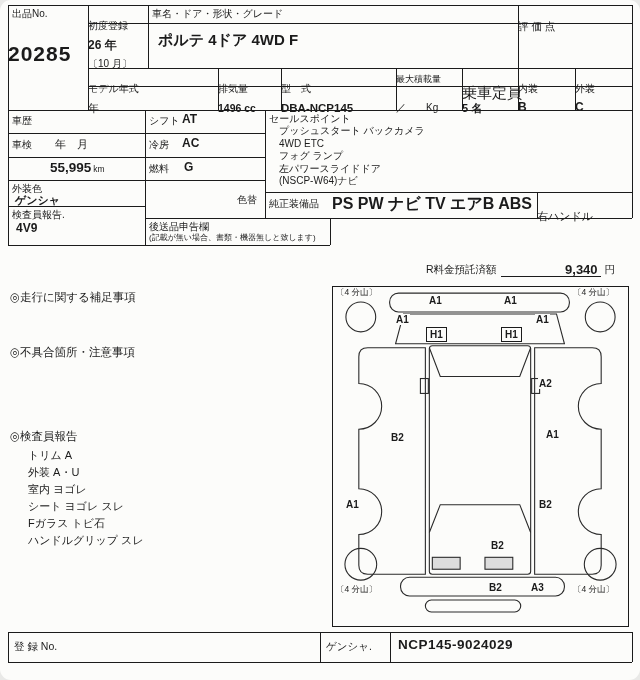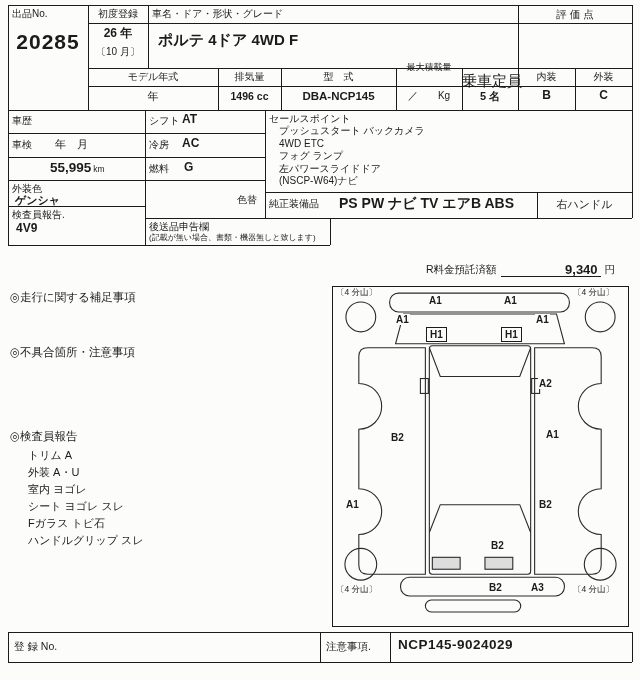--- a/index.html
+++ b/index.html
@@ -1,23 +1,24 @@
 <!DOCTYPE html>
 <html><head>
 <meta charset="utf-8">
 <style>
   * { margin:0; padding:0; box-sizing:border-box; }
   html,body { background:#e9e9e7; }
   .sheet {
     position:relative; width:640px; height:680px; background:#fcfcfa;
     color:#1b1b1b; font-family:"Liberation Sans","DejaVu Sans",sans-serif;
     overflow:hidden;
+    border-radius:11px;
   }
   .t { position:absolute; white-space:nowrap; line-height:1.15; }
-  .c { text-align:center; }
+  .c { text-align:left;margin-top:12px; }
   .b { font-weight:700; }
   .grid { position:absolute; left:0; top:0; }
   .diagram { position:absolute; left:332px; top:286px; width:297px; height:341px; border:1px solid #1b1b1b; }
   .carsvg { position:absolute; left:0; top:0; }
   .mark { position:absolute; font-size:10px; font-weight:700; line-height:11px; background:#fcfcfa; padding:0 1px; }
   .mark.boxed { border:1px solid #1b1b1b; padding:1px 3px; }
   .tire { position:absolute; font-size:8.5px; line-height:10px; }
   .feerow { position:absolute; display:flex; align-items:flex-end; gap:4px; font-size:10.5px; }
   .uline { display:inline-block; border-bottom:1px solid #1b1b1b; height:14px; }
   .uline.amt { width:100px; text-align:right; padding-right:3px; font-size:13px; font-weight:700; line-height:14px; }
@@ -100,21 +101,21 @@
   <div class="t" style="left:269px;top:113px;font-size:10px">セールスポイント</div>
   <div class="splines" style="position:absolute;left:279px;top:125px">
     <div>プッシュスタート バックカメラ</div>
     <div>4WD ETC</div>
     <div>フォグ ランプ</div>
     <div>左パワースライドドア</div>
     <div>(NSCP-W64)ナビ</div>
   </div>
 
   <div class="t" style="left:269px;top:198px;font-size:10px">純正装備品</div>
-  <div class="t b" style="left:339px;top:195px;font-size:14px">PS PW ナビ TV エアB ABS</div>
+  <div class="t b" style="left:332px;top:195px;font-size:16px">PS PW ナビ TV エアB ABS</div>
   <div class="t c" style="left:537px;top:198px;width:95px;font-size:11px">右ハンドル</div>
 
   <div class="feerow" style="left:426px;top:263px">
     <span>R料金預託済額</span>
     <span class="uline amt">9,340</span>
     <span>円</span>
   </div>
 
   <div class="t" style="left:10px;top:291px;font-size:11.5px">◎走行に関する補足事項</div>
   <div class="t" style="left:10px;top:346px;font-size:11.5px">◎不具合箇所・注意事項</div>
@@ -166,16 +167,16 @@
     <div class="mark" style="left:57px;top:145px">B2</div>
     <div class="mark" style="left:212px;top:142px">A1</div>
     <div class="mark" style="left:12px;top:212px">A1</div>
     <div class="mark" style="left:205px;top:212px">B2</div>
     <div class="mark" style="left:157px;top:253px">B2</div>
     <div class="mark" style="left:155px;top:295px">B2</div>
     <div class="mark" style="left:197px;top:295px">A3</div>
   </div>
 
   <div class="t" style="left:14px;top:640px;font-size:10.5px">登 録 No.</div>
-  <div class="t" style="left:326px;top:640px;font-size:10.5px">注意事項.</div>
+  <div class="t" style="left:326px;top:640px;font-size:10.5px">ゲンシャ.</div>
   <div class="t b" style="left:398px;top:637px;font-size:13.5px;letter-spacing:0.5px">NCP145-9024029</div>
 
 </div>
 
 </body></html>

